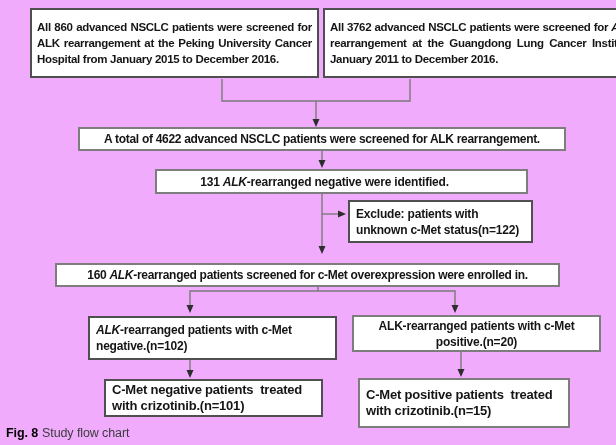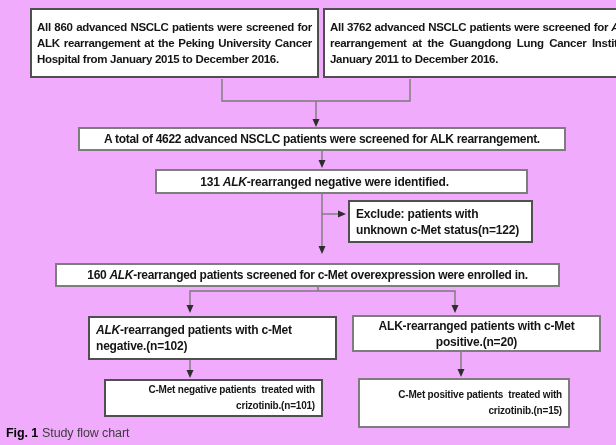--- a/index.html
+++ b/index.html
@@ -24,21 +24,21 @@
     font-weight:700;color:var(--ink);
   }
   .b-dark{border:2px solid var(--border-dark);}
   .b-mid{border:2px solid var(--border-mid);}
   .just{display:block;text-align:justify;}
   .ctr{justify-content:center;text-align:center;}
   .lft{justify-content:flex-start;text-align:left;}
   .top-box{font-size:11.5px;line-height:16px;letter-spacing:-0.3px;padding:2px 5px;}
   .one-line{font-size:12px;letter-spacing:-0.3px;padding:0 4px;}
   .two-line{font-size:12px;line-height:16px;letter-spacing:-0.2px;padding:2px 6px;}
-  .small-two{font-size:10px;line-height:16px;letter-spacing:-0.2px;padding:2px 6px;white-space:pre-wrap;text-align:right;}
+  .small-two{font-size:13px;line-height:16px;letter-spacing:-0.2px;padding:2px 6px;white-space:pre-wrap;}
   .caption{
     position:absolute;left:6px;top:426px;z-index:1;
     font-size:12.5px;color:#3c3c3c;font-weight:400;letter-spacing:-0.1px;
   }
   .caption b{color:#000;font-weight:700;margin-right:4px;}
   i{font-style:italic;}
 </style>
 </head>
 <body>
 
@@ -110,16 +110,16 @@
 
   <div class="node b-dark small-two lft" style="left:104px;top:379px;width:219px;height:38px;">
     <span>C-Met negative patients  treated with crizotinib.(n=101)</span>
   </div>
 
   <div class="node b-mid small-two lft" style="left:358px;top:378px;width:212px;height:50px;">
     <span>C-Met positive patients  treated with crizotinib.(n=15)</span>
   </div>
 
   <div class="caption">
-    <b>Fig. 1</b><span>Study flow chart</span>
+    <b>Fig. 8</b><span>Study flow chart</span>
   </div>
 
 </div>
 
 </body></html>

